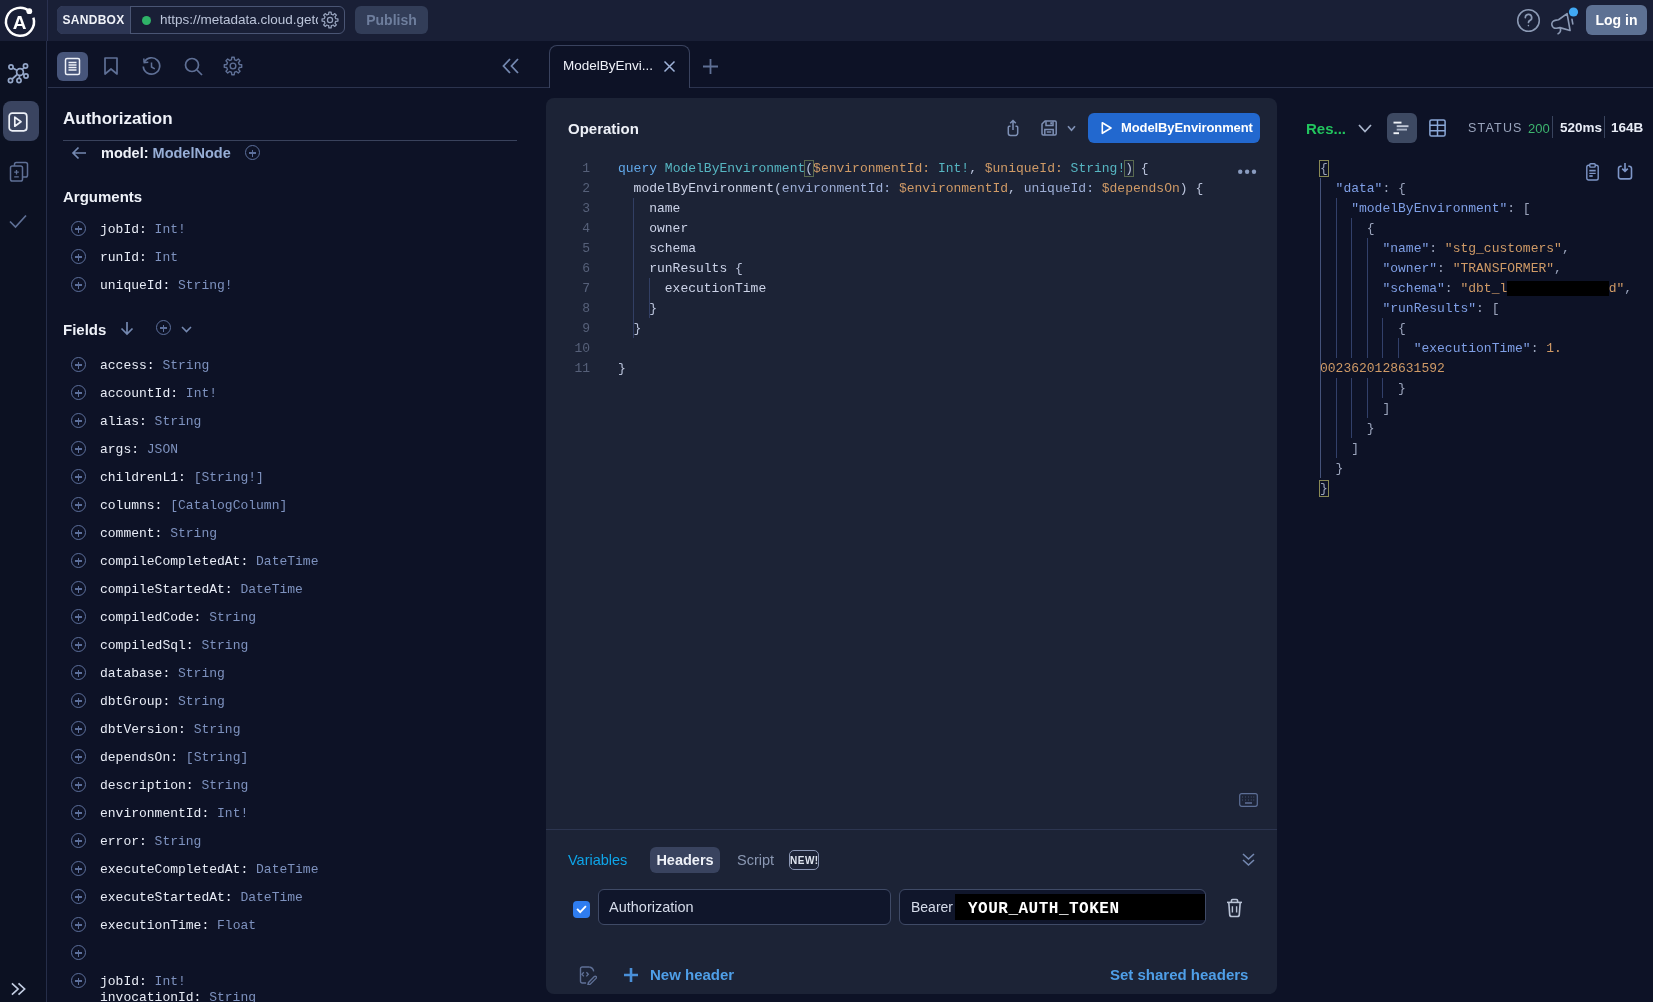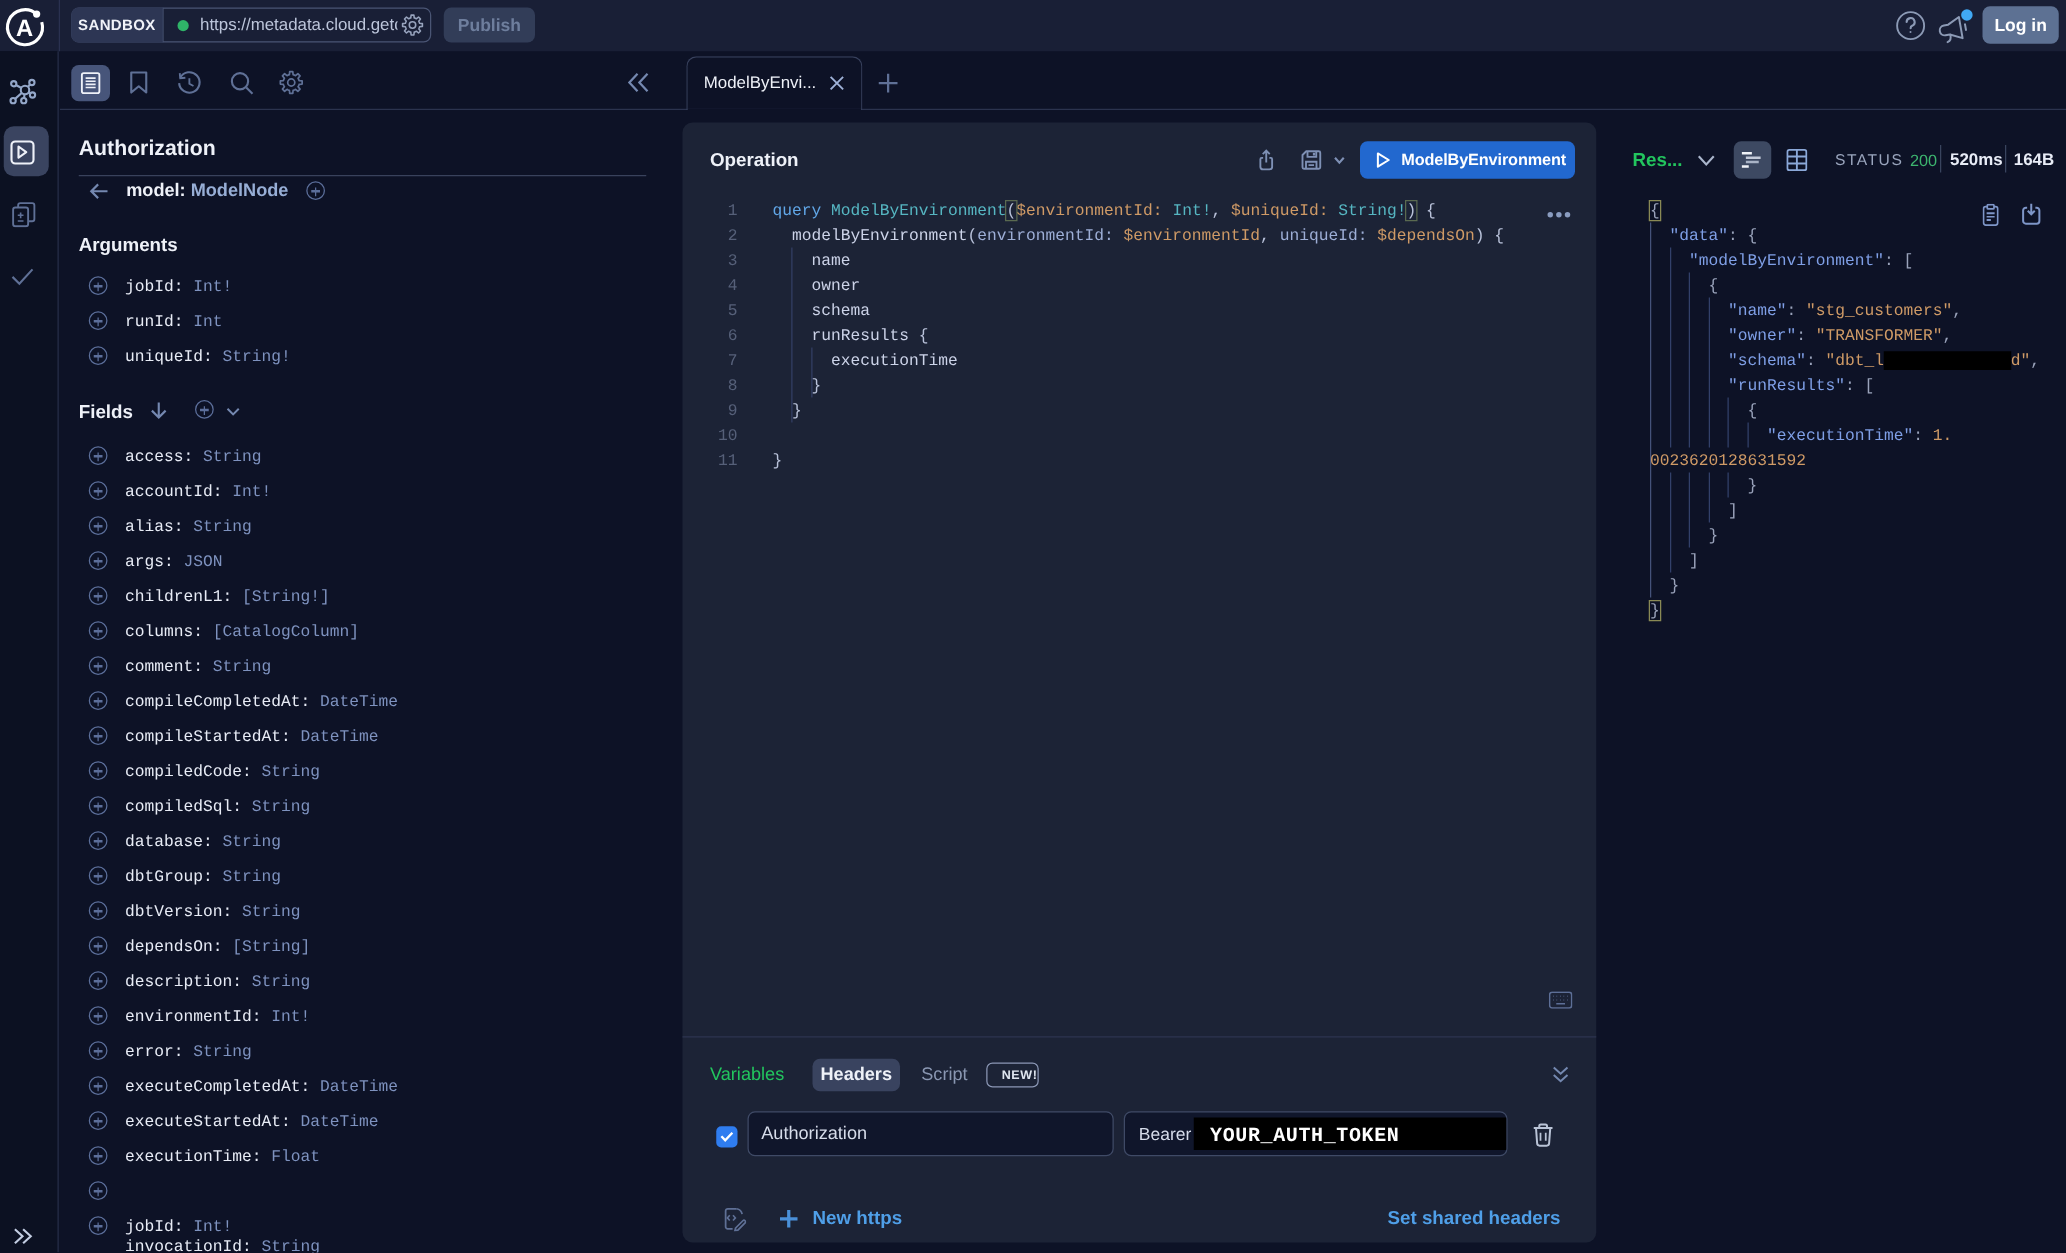--- a/index.html
+++ b/index.html
@@ -262,24 +262,24 @@
   <circle cx="18" cy="4.8" r="2.2" fill="#8a9cc0"></circle>
 </svg>
 
 <svg class="abs" style="left:1239px;top:793px;" width="19" height="14" viewBox="0 0 19 14" fill="none" stroke="#5d6f97" stroke-width="1.2">
   <rect x="0.7" y="0.7" width="17.6" height="12.6" rx="2"></rect>
   <path d="M3.5 4 h.4 M6.3 4 h.4 M9.1 4 h.4 M11.9 4 h.4 M14.7 4 h.4 M3.5 7 h.4 M6.3 7 h.4 M9.1 7 h.4 M11.9 7 h.4 M14.7 7 h.4 M6 10 h7" stroke-width="1.3"></path>
 </svg>
 
 <div class="abs" style="left:546px;top:829px;width:731px;height:1px;background:#2c3550;"></div>
 
-<div class="abs" style="left:568px;top:852px;color:#22c55e;font-size:14.5px;">Variables</div>
+<div class="abs" style="left:568px;top:852px;color:#0ea5e9;font-size:14.5px;">Variables</div>
 <div class="abs" style="left:650px;top:847px;width:70px;height:26px;background:#39435f;border-radius:6px;color:#eef1f8;font-size:14.5px;font-weight:bold;text-align:center;line-height:26px;">Headers</div>
 <div class="abs" style="left:737px;top:852px;color:#8a97b2;font-size:14.5px;">Script</div>
-<div class="abs" style="left:789px;top:850px;width:42px;height:20px;border:1px solid #8b97b5;border-radius:5px;color:#dfe5ef;font-size:10px;font-weight:bold;letter-spacing:0.5px;text-align:right;line-height:19px;">NEW!</div>
+<div class="abs" style="left:789px;top:850px;width:30px;height:20px;border:1px solid #8b97b5;border-radius:5px;color:#dfe5ef;font-size:10px;font-weight:bold;letter-spacing:0.5px;text-align:center;line-height:19px;">NEW!</div>
 <svg class="abs" style="left:1241px;top:852px;" width="15" height="16" viewBox="0 0 15 16" fill="none" stroke="#7488b0" stroke-width="1.6">
   <path d="M2 2 L7.5 7 L13 2 M2 8 L7.5 13 L13 8"></path>
 </svg>
 
 <div class="abs" style="left:573px;top:901px;width:17px;height:17px;background:#2f7df0;border-radius:4px;"></div>
 <svg class="abs" style="left:576px;top:905px;" width="11" height="9" viewBox="0 0 10 8" fill="none" stroke="#ffffff" stroke-width="1.7">
   <path d="M1 3.5 L3.8 6.5 L9 1"></path>
 </svg>
 <div class="abs" style="left:598px;top:889px;width:293px;height:36px;background:#10162b;border:1px solid #3f4a66;border-radius:6px;color:#d6dcea;font-size:14.5px;line-height:34px;padding-left:10px;">Authorization</div>
 <div class="abs" style="left:899px;top:889px;width:307px;height:36px;background:#10162b;border:1px solid #3f4a66;border-radius:6px;color:#d6dcea;font-size:14px;line-height:34px;padding-left:11px;">Bearer .</div>
@@ -294,21 +294,21 @@
 
 <svg class="abs" style="left:579px;top:966px;" width="18" height="19" viewBox="0 0 18 19" fill="none" stroke="#5f7096" stroke-width="1.4">
   <path d="M10.3 1 H3.2 a1.7 1.7 0 0 0 -1.7 1.7 v12.6 a1.7 1.7 0 0 0 1.7 1.7 h3.9"></path>
   <path d="M10.3 1 c2.1 .4 4 2.2 4.4 4.3"></path>
   <path d="M4.8 6.2 l-1.9 2.1 1.9 2.1 M7.4 6.2 l1.9 2.1 -1.9 2.1" stroke-width="1.3"></path>
   <path d="M9.5 16.4 l5.8-5.8 a1.25 1.25 0 0 1 1.77 1.77 l-5.8 5.8 -2.37 .6 z" fill="#1c2336"></path>
 </svg>
 <svg class="abs" style="left:623px;top:967px;" width="16" height="16" viewBox="0 0 16 16" stroke="#4a90d9" stroke-width="2.6">
   <path d="M8 1 L8 15 M1 8 L15 8"></path>
 </svg>
-<div class="abs" style="left:650px;top:966px;color:#4f9fe8;font-size:15px;font-weight:bold;">New https</div>
+<div class="abs" style="left:650px;top:966px;color:#4f9fe8;font-size:15px;font-weight:bold;">New header</div>
 <div class="abs" style="left:1110px;top:966px;color:#4f9fe8;font-size:15px;font-weight:bold;">Set shared headers</div>
 
 <div class="abs" style="left:1306px;top:120px;color:#22c55e;font-size:15px;font-weight:bold;">Res...</div>
 <svg class="abs" style="left:1358px;top:124px;" width="14" height="9" viewBox="0 0 14 9" fill="none" stroke="#aab6cc" stroke-width="1.7">
   <path d="M1 1 L7 7.5 L13 1"></path>
 </svg>
 <div class="abs" style="left:1387px;top:113px;width:30px;height:30px;background:#3d4962;border-radius:6px;"></div>
 <svg class="abs" style="left:1392px;top:120px;" width="18" height="16" viewBox="0 0 18 16" fill="none">
   <path d="M1.5 2.6 h8" stroke="#f0f3f8" stroke-width="1.9"></path>
   <path d="M4.7 6.2 h11.8" stroke="#c3cad9" stroke-width="1.9"></path>

